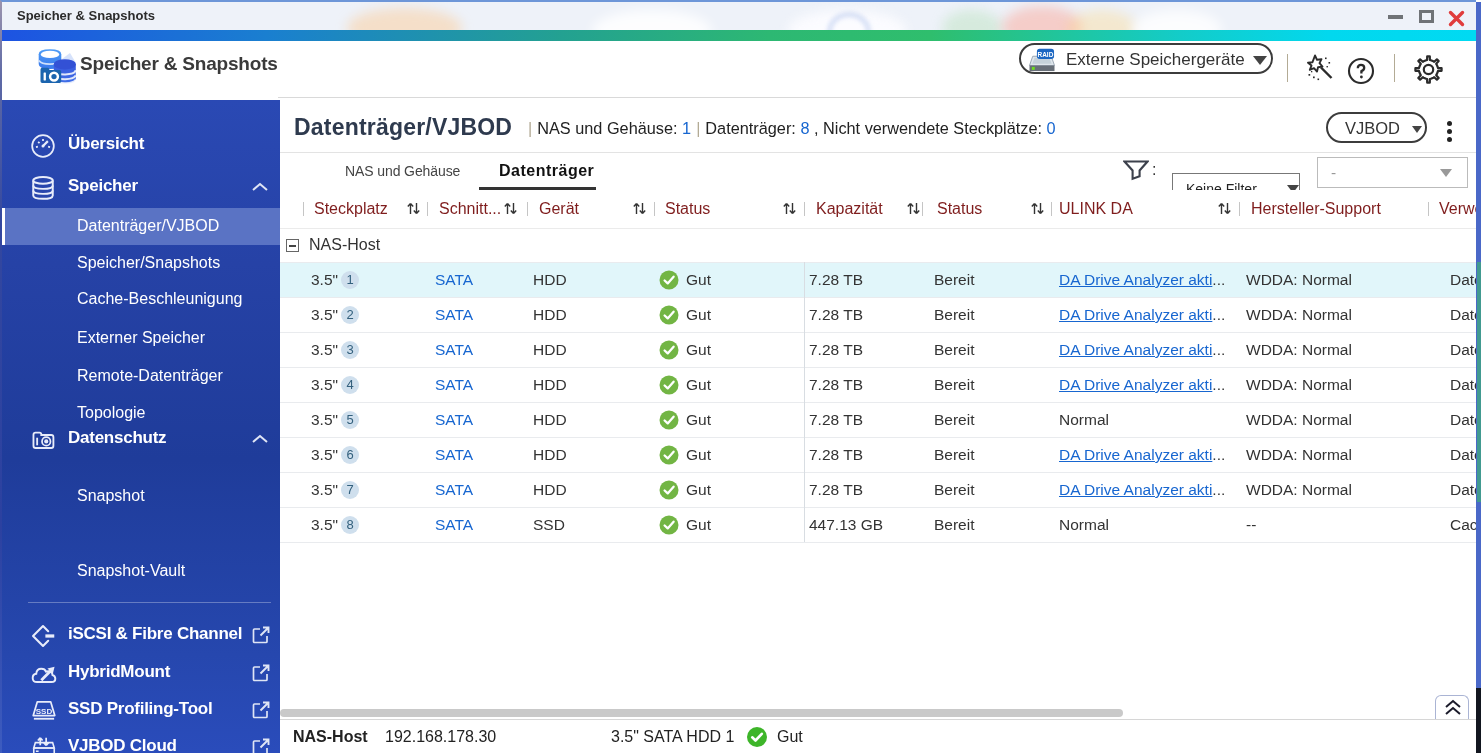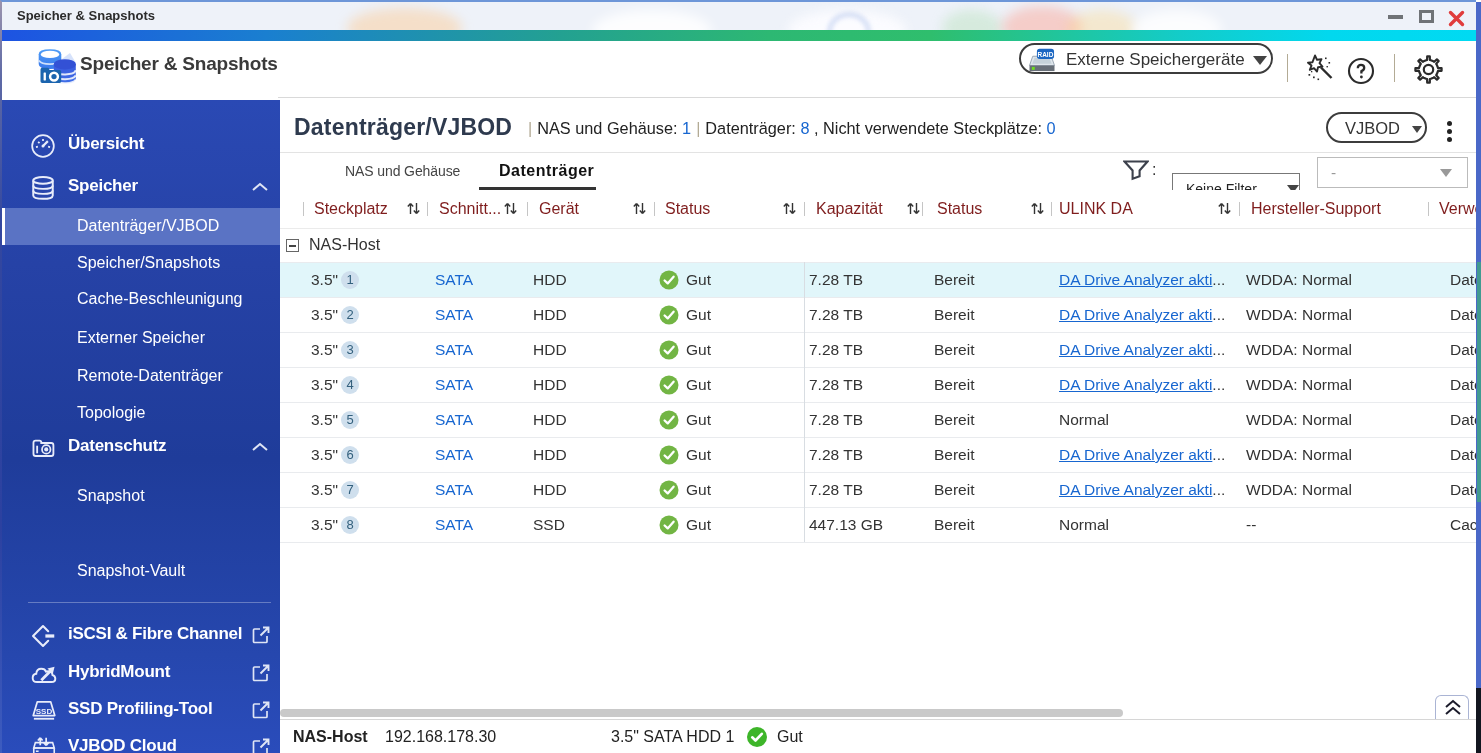--- a/index.html
+++ b/index.html
@@ -249,21 +249,21 @@
       </div>
       <div class="nav2" style="top:220px">
         <span class="tx">Externer Speicher</span>
       </div>
       <div class="nav2" style="top:258px">
         <span class="tx">Remote-Datenträger</span>
       </div>
       <div class="nav2" style="top:295px">
         <span class="tx">Topologie</span>
       </div>
-      <div class="nav1" style="top:328px">
+      <div class="nav1" style="top:320px">
         <span class="ic"><svg width="26" height="26" viewBox="0 0 24 24" fill="none" stroke="#e8ecfa" stroke-width="1.7">
             <path d="M3.2 17.3 L3.2 7.2 Q3.2 5.2 5.2 5.2 L8.8 5.2 Q10.4 5.2 10.4 6.8 L10.4 7.4 L19.6 7.4 Q21.6 7.4 21.6 9.4 L21.6 17.3 Q21.6 19.4 19.6 19.4 L5.2 19.4 Q3.2 19.4 3.2 17.3 Z"></path>
             <path d="M6.6 9.9 L6.6 16.9"></path>
             <circle cx="15" cy="13.3" r="3.9" stroke-width="1.6"></circle>
             <circle cx="15" cy="13.3" r="1.9" fill="#e8ecfa" stroke="none"></circle>
           </svg></span>
         <span class="tx">Datenschutz</span>
         <span class="chev"><svg width="18" height="12" viewBox="0 0 18 12" fill="none" stroke="#dfe5f5" stroke-width="2">
             <path d="M2 9 L9 3 L16 9"></path>
           </svg></span>

